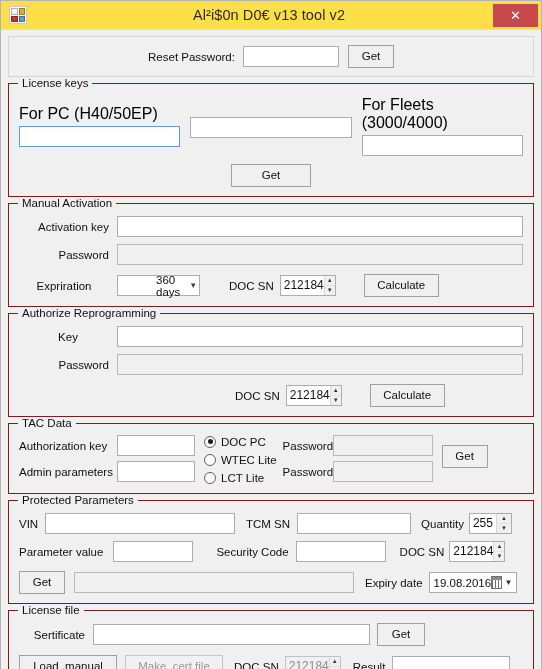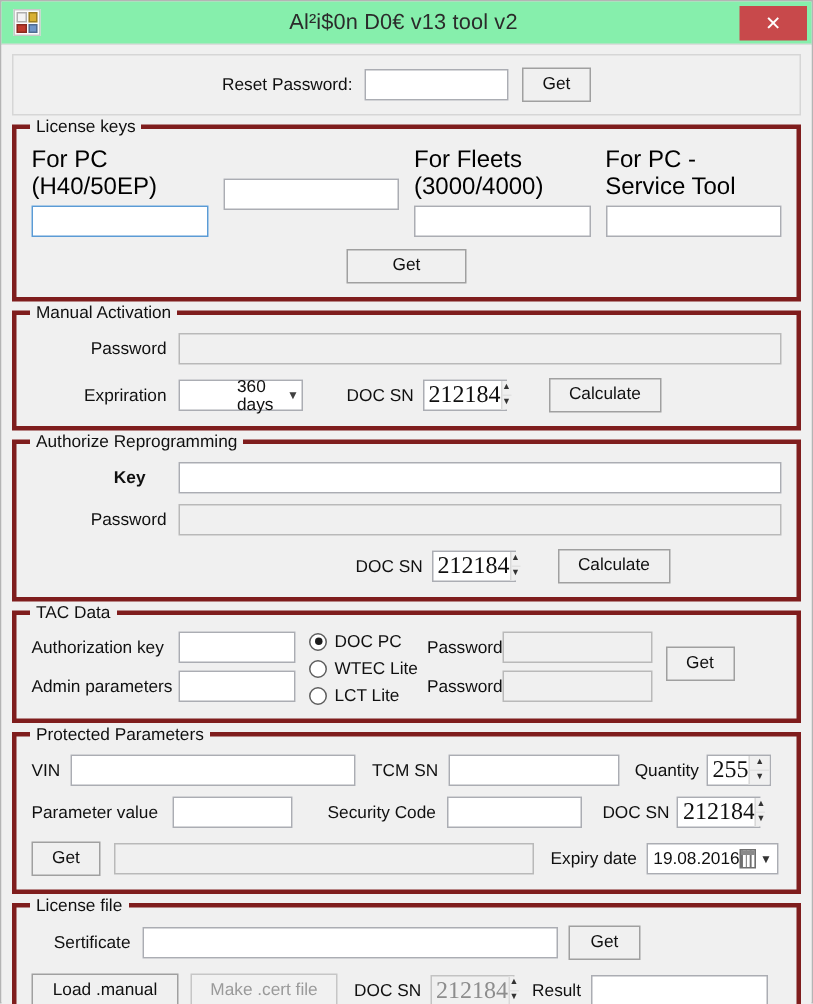--- a/index.html
+++ b/index.html
@@ -19,21 +19,21 @@
     border: 1px solid #b4b4b4;
     display: flex;
     flex-direction: column;
   }
 
   
   .titlebar {
     position: relative;
     height: 29px;
     flex: 0 0 29px;
-    background: #86efac;
+    background: #fde047;
     border-bottom: 1px solid #dcdcdc;
     display: flex;
     align-items: center;
   }
   .app-icon {
     position: absolute;
     left: 8px; top: 5px;
     width: 18px; height: 18px;
     background: #fbfbfb;
     border: 1px solid #c8c8c8;
@@ -84,21 +84,21 @@
   .panel {
     border: 1px solid #d6d6d6;
     background: #f0f0f0;
     padding: 8px 10px;
     margin-bottom: 6px;
   }
 
   
   .group {
     position: relative;
-    border: 3px solid #7f1d1d;
+    border: 1px solid #7f1d1d;
     margin-bottom: 6px;
     padding: 12px 10px 9px 10px;
     background: #f0f0f0;
   }
   .group > .caption {
     position: absolute;
     top: -7px; left: 9px;
     background: #f0f0f0;
     padding: 0 4px;
     font-size: 11.5px;
@@ -177,25 +177,24 @@
   .spin {
     height: 21px;
     border: 1px solid #abadb3;
     background: #ffffff;
     display: flex;
     align-items: stretch;
   }
   .spin.disabled { border-color: #c3c3c3; background: #f0f0f0; }
   .spin .sv {
     flex: 1 1 auto;
-    font-size: 16px;
+    font-size: 12px;
     color: #101010;
     line-height: 19px;
     padding-left: 3px;
-    font-family: Liberation Serif, serif;
   }
   .spin.disabled .sv { color: #8d8d8d; }
   .spin .sbtns {
     width: 15px;
     border-left: 1px solid #d9d9d9;
     display: flex;
     flex-direction: column;
     background: #f0f0f0;
   }
   .spin .sbtns span {
@@ -294,58 +293,58 @@
           <div class="lbl">For PC (H40/50EP)</div>
           <input class="tb focused" style="width: 100%; margin-top: 3px;" value="">
         </div>
         <div style="flex:1 1 0;">
           <input class="tb" style="width: 100%; margin-top: 3px;" value="">
         </div>
         <div style="flex:1 1 0;">
           <div class="lbl">For Fleets (3000/4000)</div>
           <input class="tb" style="width: 100%; margin-top: 3px;" value="">
         </div>
-        <div style="flex:1 1 0;">
-          <div class="lbl">For PC - Service Tool</div>
-          <input class="tb" style="width: 100%; margin-top: 3px;" value="">
-        </div>
       </div>
       <div class="row" style="justify-content:center;margin-top:8px;">
         <button class="btn" style="width:80px;">Get</button>
       </div>
     </div>
 
     <div class="group">
       <div class="caption">Manual Activation</div>
       <div class="row">
+        <label class="lbl" style="width:98px;text-align:right;padding-right:8px;">Activation key</label>
+        <input class="tb" style="flex: 1 1 auto;" value="">
+      </div>
+      <div class="row">
         <label class="lbl" style="width:98px;text-align:right;padding-right:8px;">Password</label>
         <input class="tb readonly" style="flex: 1 1 auto;" readonly="" value="">
       </div>
       <div class="row" style="margin-top:9px;">
-        <label class="lbl" style="width:98px;text-align:right;padding-right:8px;">Expriration</label>
+        <label class="lbl" style="width:98px;text-align:center;padding-right:8px;">Expriration</label>
         <div class="combo" style="width:83px;">
           <span class="cv">360 days</span>
           <span class="arrow">▼</span>
         </div>
         <label class="lbl" style="margin-left:29px;">DOC SN</label>
         <div class="spin" style="width:56px;margin-left:6px;">
           <span class="sv">212184</span>
           <span class="sbtns">
             <span>▲</span>
             <span>▼</span>
           </span>
         </div>
         <button class="btn" style="margin-left:28px;width:75px;">Calculate</button>
       </div>
     </div>
 
     <div class="group">
       <div class="caption">Authorize Reprogramming</div>
       <div class="row">
-        <label class="lbl" style="width:98px;text-align:right;padding-right:22px;font-weight:bold;">Key</label>
+        <label class="lbl" style="width:98px;text-align:center;padding-right:0;">Key</label>
         <input class="tb" style="flex: 1 1 auto;" value="">
       </div>
       <div class="row">
         <label class="lbl" style="width:98px;text-align:right;padding-right:8px;">Password</label>
         <input class="tb readonly" style="flex: 1 1 auto;" readonly="" value="">
       </div>
       <div class="row" style="margin-top:9px;">
         <label class="lbl" style="margin-left:216px;">DOC SN</label>
         <div class="spin" style="width:56px;margin-left:6px;">
           <span class="sv">212184</span>

